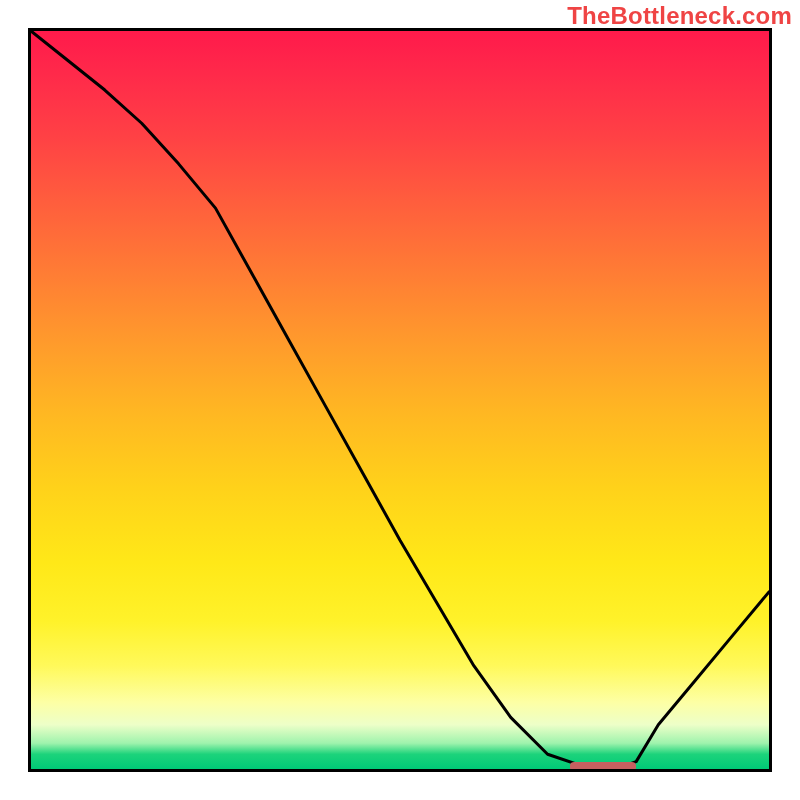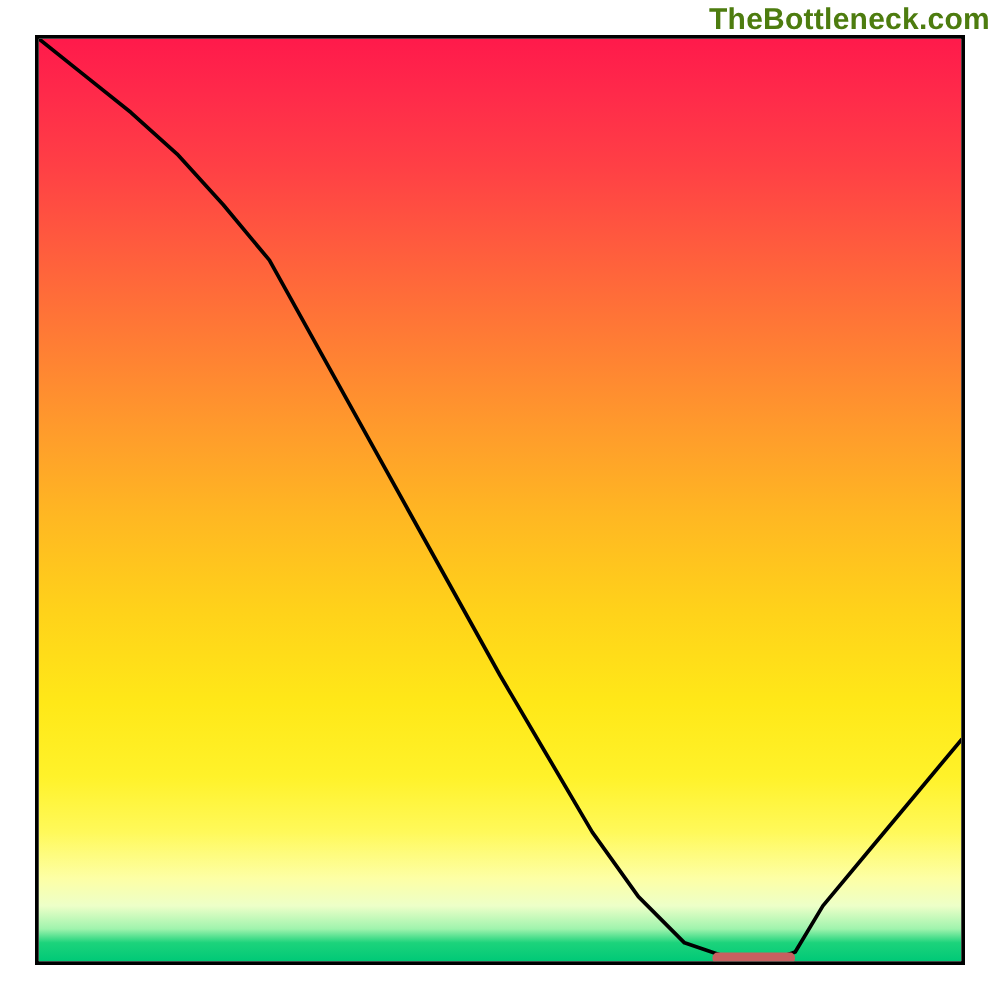--- a/index.html
+++ b/index.html
@@ -15,21 +15,21 @@
     position: relative;
     width: 800px;
     height: 800px;
   }
   .watermark {
     position: absolute;
     top: 2px;
     right: 8px;
     font-size: 24px;
     font-weight: 600;
-    color: #4d7c0f;
+    color: #ef4444;
     letter-spacing: 0.2px;
     z-index: 4;
   }
   .plot-frame {
     position: absolute;
     left: 28px;
     top: 28px;
     width: 744px;
     height: 744px;
     border: 3px solid #000;

